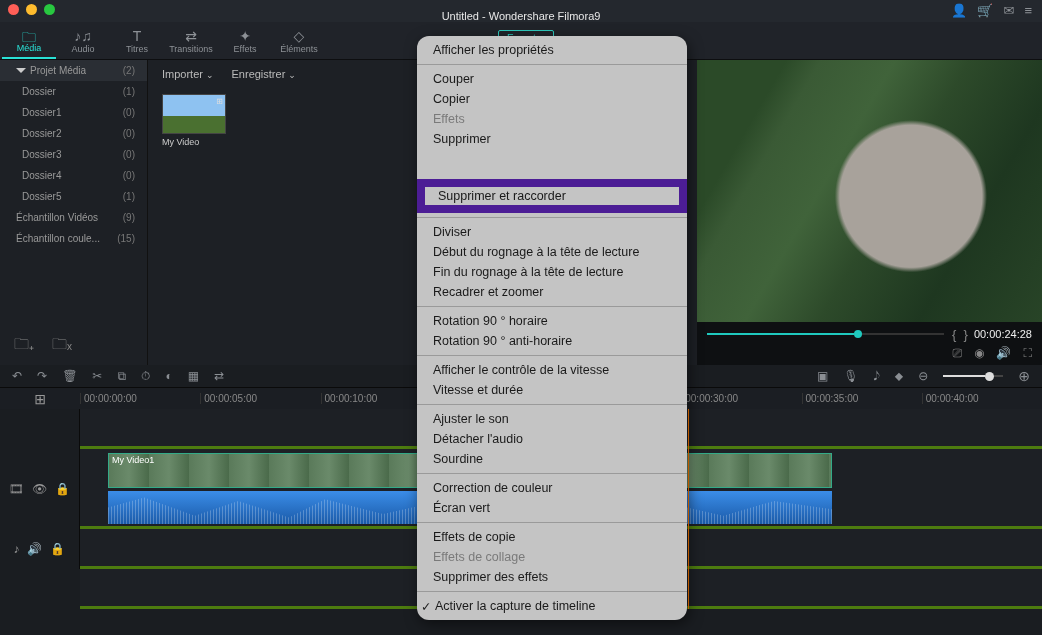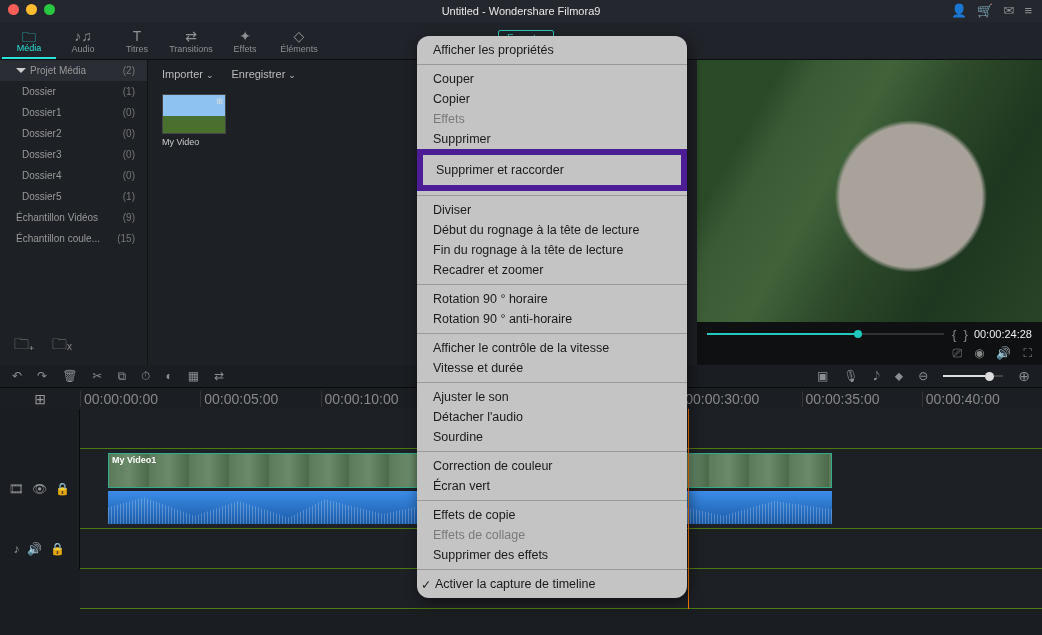--- a/index.html
+++ b/index.html
@@ -1,18 +1,18 @@
 <!DOCTYPE html>
 <html><head>
 <meta charset="utf-8">
 <style>
 * { margin: 0; padding: 0; box-sizing: border-box; font-family: -apple-system, "Segoe UI", Arial, sans-serif; }
 body { background: #1a1d21; color: #c7c9cc; width: 1042px; height: 635px; overflow: hidden; position: relative; }
 
-.titlebar { height: 22px; display: flex; align-items: center; justify-content: center; background: #24282e; position: relative; }
+.titlebar { height: 22px; display: flex; align-items: flex-end; justify-content: center; background: #24282e; position: relative; }
 .traffic-lights { position: absolute; left: 8px; top: 4px; display: flex; gap: 7px; }
 .traffic-lights span { width: 11px; height: 11px; border-radius: 50%; display: block; }
 .tl-close { background: #ff5f57; }
 .tl-min { background: #febc2e; }
 .tl-max { background: #28c840; }
 .title-text { font-size: 11px; color: #e7e7e7; font-weight: 500; }
 .titlebar-right { position: absolute; right: 10px; top: 3px; display: flex; gap: 10px; color: #8d9196; }
 .titlebar-right span { font-size: 13px; }
 
 .tabs { display: flex; gap: 0; background: #202329; height: 38px; align-items: center; padding: 0 2px; border-bottom: 1px solid #0d0e10; }
@@ -52,41 +52,41 @@
 
 .toolbar { height: 22px; display: flex; align-items: center; padding: 0 12px; gap: 15px; color: #8a8e93; background: #1a1d21; font-size: 12px; }
 .toolbar .spacer { flex: 1; }
 .toolbar .vol { width: 60px; height:2px; background: linear-gradient(to right,#ddd 70%,#444 70%); position:relative; }
 .toolbar .vol .knob { width:9px;height:9px;border-radius:50%;background:#ddd;position:absolute;left:70%;top:-3px; }
 .toolbar .plus { font-size:14px; }
 
 .timeline { background: #1a1d21; }
 .ruler { display: flex; align-items: center; height: 22px; background: #1b1e23; border-top:1px solid #0a0a0a; }
 .ruler .hdr-btn { width: 80px; text-align:center; font-size:14px; color:#999; }
-.ruler .ticks { flex:1; display:flex; font-size:14px; color:#888; }
+.ruler .ticks { flex:1; display:flex; font-size:10px; color:#888; }
 .ruler .tick { flex: 1; border-left:1px solid #333; padding-left:3px; }
 
 .tracks-area { display:flex; }
 .track-heads { width:80px; }
 .track-head { height:40px; display:flex; align-items:center; justify-content:center; gap:8px; color:#999; font-size:12px; border-right:1px solid #0a0a0a; }
 .track-head.tall{height:80px;}
 .tracks { flex:1; }
-.track-row { height:40px; border-bottom:1px solid #4d7c0f; background:#1d2025; position:relative;font-weight:bold; }
+.track-row { height:40px; border-bottom:3px solid #4d7c0f; background:#1d2025; position:relative; }
 .track-row.tall{height:80px; background:#1d2025;}
 .clip-video { position:absolute; top:4px; left:28px; right:210px; height:35px; background: repeating-linear-gradient(90deg,#5a7a5a,#6a8a6a 20px,#4a6a4a 40px); border:1px solid #3a8; }
 .clip-video .lbl { position:absolute; left:3px; top:1px; font-size:9px; color:#fff; }
 .clip-audio { position:absolute; top:42px; left:28px; right:210px; height:33px; background:linear-gradient(#3b8de8,#1a5aa8); }
 .clip-audio::after { content:''; position:absolute; inset:0; background: repeating-linear-gradient(90deg, rgba(255,255,255,0.4) 0 1px, transparent 1px 3px); clip-path: polygon(0 50%, 5% 20%, 12% 75%, 18% 30%, 25% 80%, 30% 25%, 38% 70%, 45% 35%, 55% 78%, 62% 22%, 70% 68%, 78% 40%, 85% 75%, 92% 30%, 100% 55%, 100% 100%, 0 100%); opacity:0.6; }
 .playhead { position:absolute; left:608px; top:0; bottom:0; width:1px; background:#ff7a00; }
 
 .context-menu { position:absolute; left:417px; top:36px; width:270px; background:#c4c4c4; color:#1a1a1a; font-size:12.5px; border-radius:12px; box-shadow:2px 4px 14px rgba(0,0,0,0.5); padding:4px 0; z-index:50; }
 .context-menu .mi { padding:3px 16px; }
 .context-menu .sep { height:1px; background:#9a9a9a; margin:4px 0; }
 .context-menu .mi.disabled { color:#7a7a7a; }
-.context-menu .mi.highlight { border:6px solid #4c1d95; padding:8px 13px; }
+.context-menu .mi.highlight { border:8px solid #4c1d95; padding:2px 13px;margin-top:30px; }
 .context-menu .mi.check::before { content:'✓'; position:absolute; left:4px; }
 .context-menu .mi.check { padding-left:18px; position:relative; }
 
 .export-peek { position:absolute; left:498px; top:30px; color:#2ec9bd; font-size:10px; border:1px solid #2ec9bd; padding:2px 8px; border-radius:2px; z-index:10; }
 </style>
 </head>
 <body>
 
 <div class="titlebar">
   <div class="traffic-lights">

